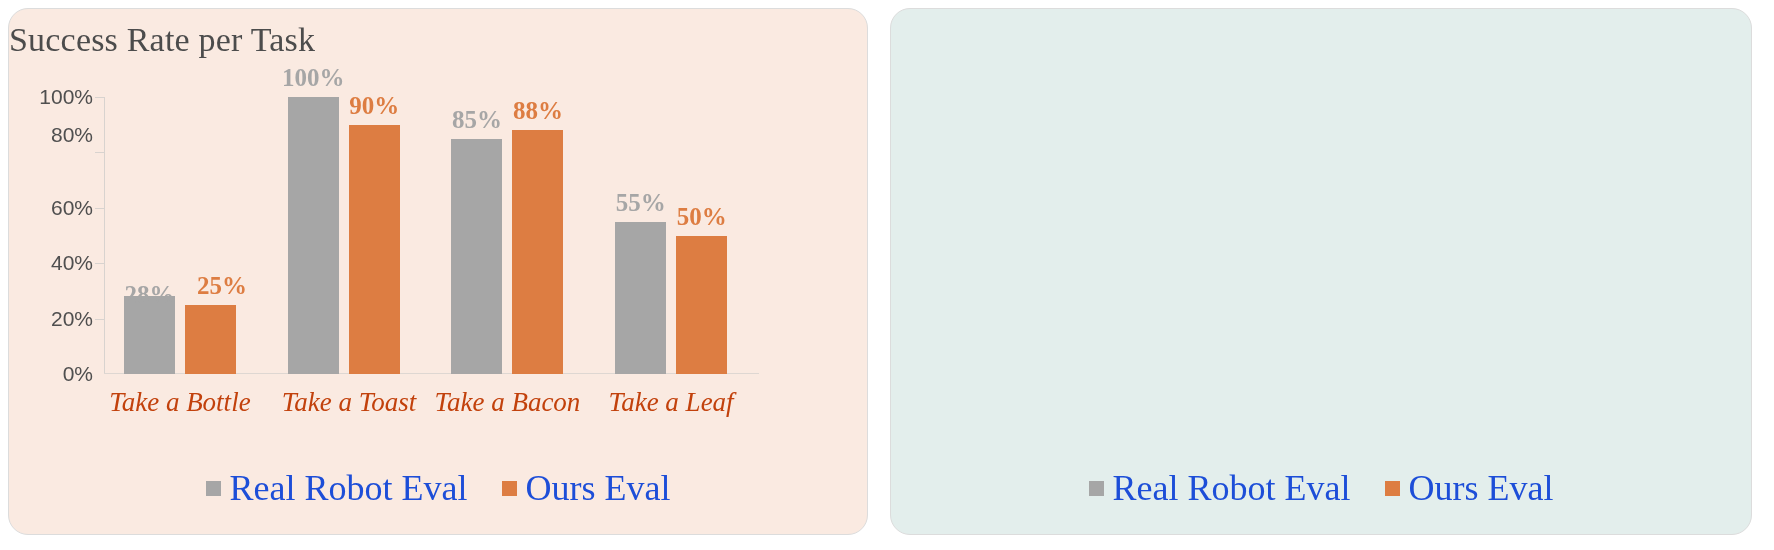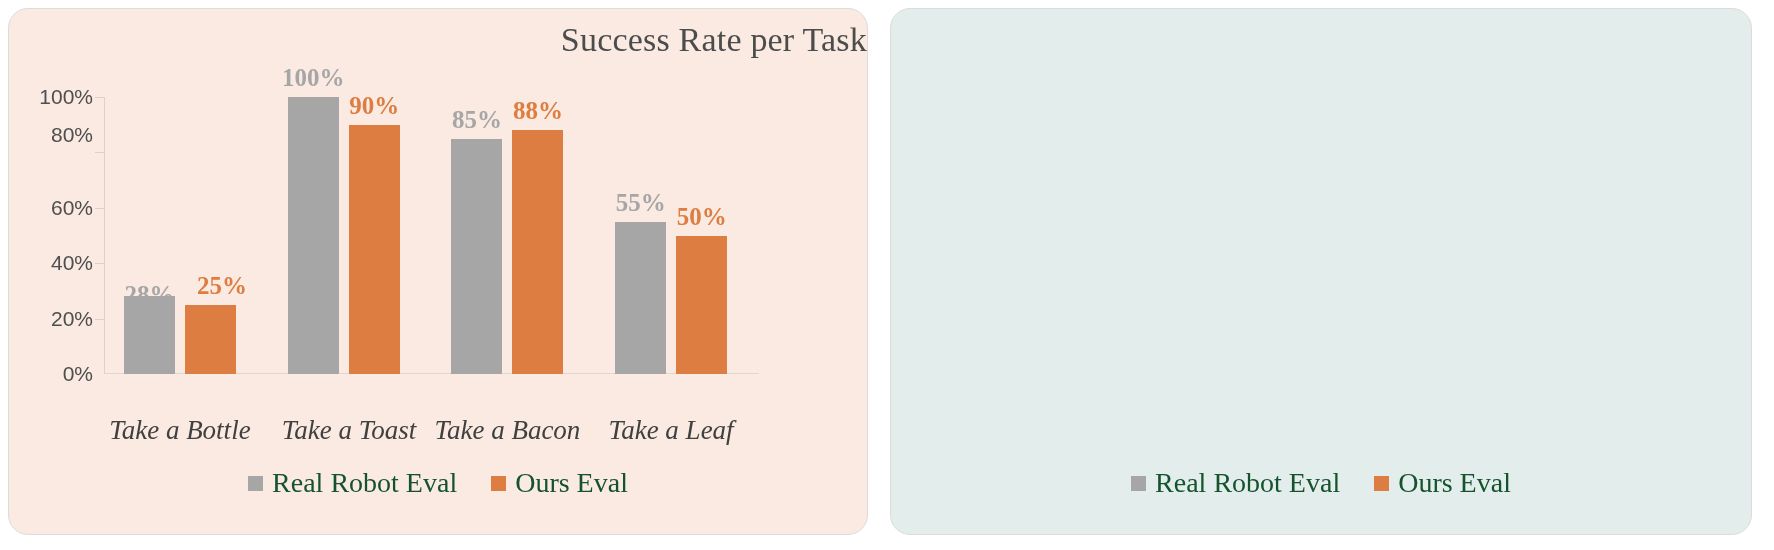--- a/index.html
+++ b/index.html
@@ -14,21 +14,21 @@
     position:absolute;
     border:1px solid #dcdcdc;
     border-radius:20px;
     box-sizing:border-box;
   }
   #panel-left{left:8px;top:8px;width:860px;height:527px;background:#faeae1;}
   #panel-right{left:890px;top:8px;width:862px;height:527px;background:#e3eeec;}
 
   .chart-title{
     position:absolute;left:0;right:0;top:12px;
-    text-align:right;
+    text-align:left;
     font-family:"Liberation Serif","DejaVu Serif",serif;
     font-size:34px;color:#4c4c4c;letter-spacing:.2px;
     white-space:nowrap;
   }
 
   
   .plot{position:absolute;}
   #plot-left{left:95px;top:88px;width:655px;height:277px;}
 
   .axis-line{
@@ -63,38 +63,38 @@
     transform:translateX(-50%);
   }
   #plot-left .datalabel.real{color:#a6a6a6;}
   #plot-left .datalabel.ours{color:#dd7d42;}
 
   .cat-label{
     position:absolute;
     text-align:left;
     transform:translateX(-50%);
     font-family:"Liberation Serif","DejaVu Serif",serif;
-    font-style:italic;font-size:27px;color:#404040;white-space:nowrap;margin-top:28px;
+    font-style:italic;font-size:27px;color:#c2410c;white-space:nowrap;
   }
   #cats-left{position:absolute;left:95px;top:378px;width:655px;height:40px;}
 
   
   .legend{
     position:absolute;left:0;right:0;
     display:flex;justify-content:center;align-items:center;gap:34px;
   }
   #legend-left{top:458px;}
   #legend-right{top:458px;}
   .legend-item{display:flex;align-items:center;gap:9px;}
   .swatch{width:15px;height:15px;display:block;}
   .swatch.real{background:#a6a6a6;}
   .swatch.ours{background:#dd7d42;}
   .legend-text{
     font-family:"Liberation Serif","DejaVu Serif",serif;
-    font-size:28px;color:#14532d;white-space:nowrap;
+    font-size:36px;color:#1d4ed8;white-space:nowrap;
   }
 </style>
 </head>
 <body>
 
 <div class="stage">
 
   <div class="panel" id="panel-left">
     <div class="chart-title">Success Rate per Task</div>
 

